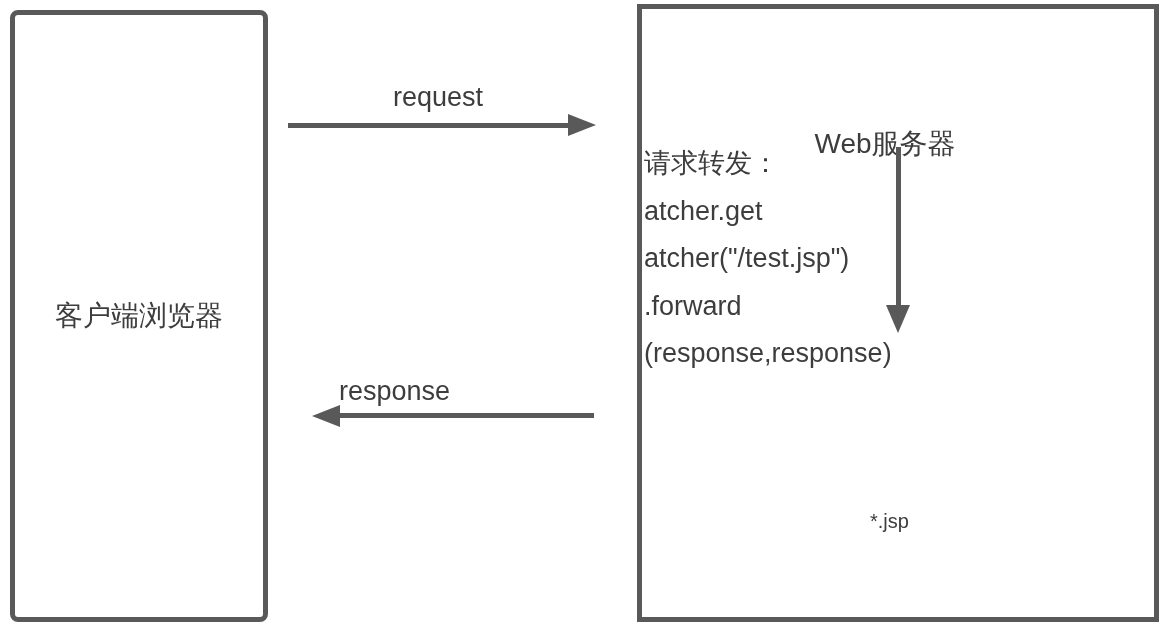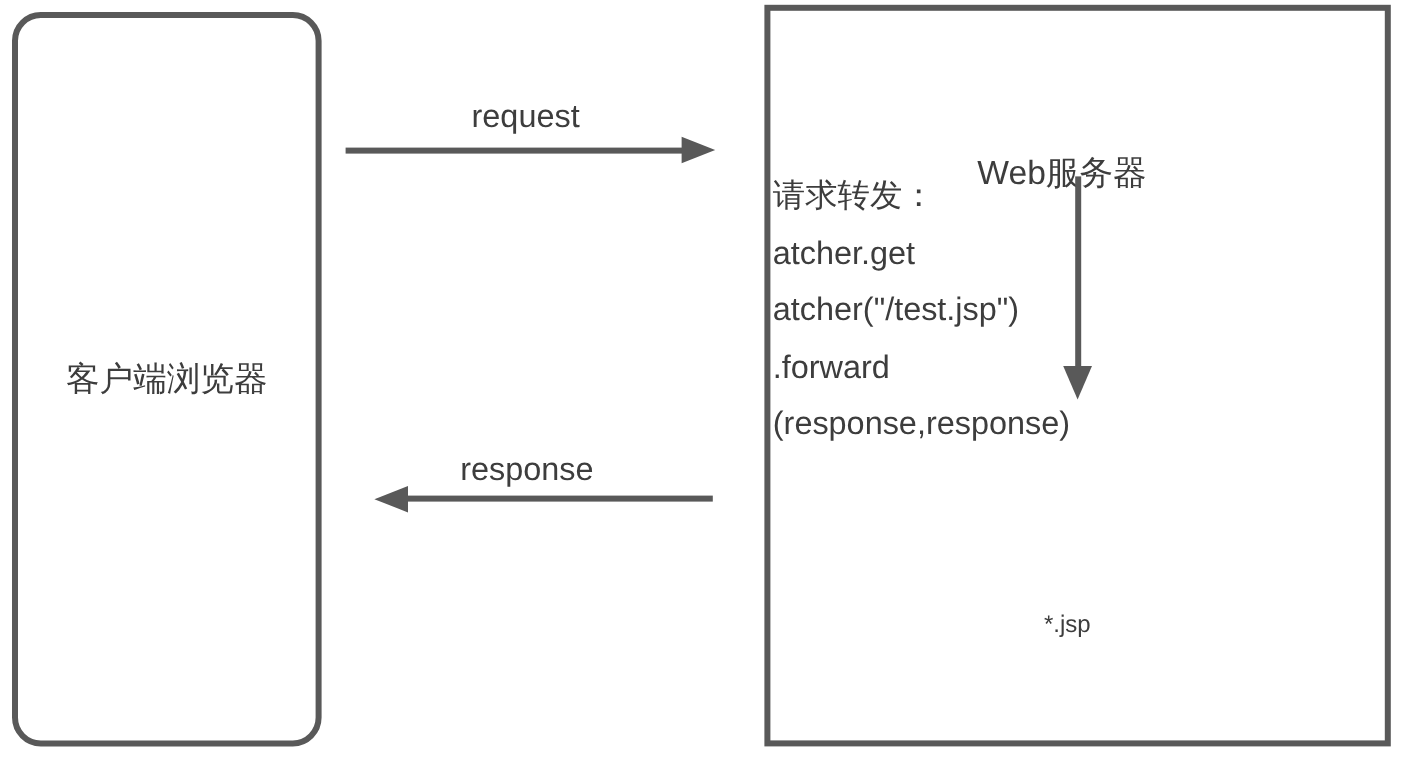--- a/index.html
+++ b/index.html
@@ -20,21 +20,21 @@
     background: var(--bg);
     overflow: hidden;
   }
 
   
   .client-box {
     position: absolute;
     left: 10px; top: 10px;
     width: 258px; height: 612px;
     border: 5px solid var(--stroke);
-    border-radius: 24px;
+    border-radius: 8px;
     background: var(--bg);
     display: flex;
     align-items: center;
     justify-content: center;
   }
   .client-box-label {
     font-size: 28px;
     letter-spacing: 0px;
     color: var(--text);
     white-space: nowrap;
@@ -76,21 +76,20 @@
     position: absolute;
     left: 338px; top: 82px;
     width: 200px;
     text-align: center;
     font-size: 27px;
   }
   .response-label {
     position: absolute;
     left: 339px; top: 376px;
     width: 200px;
-    text-align: center;
     font-size: 27px;
   }
 
   
   .arrow-line-h {
     position: absolute;
     height: 5px;
     background: var(--stroke);
   }
   .arrow-line-v {

